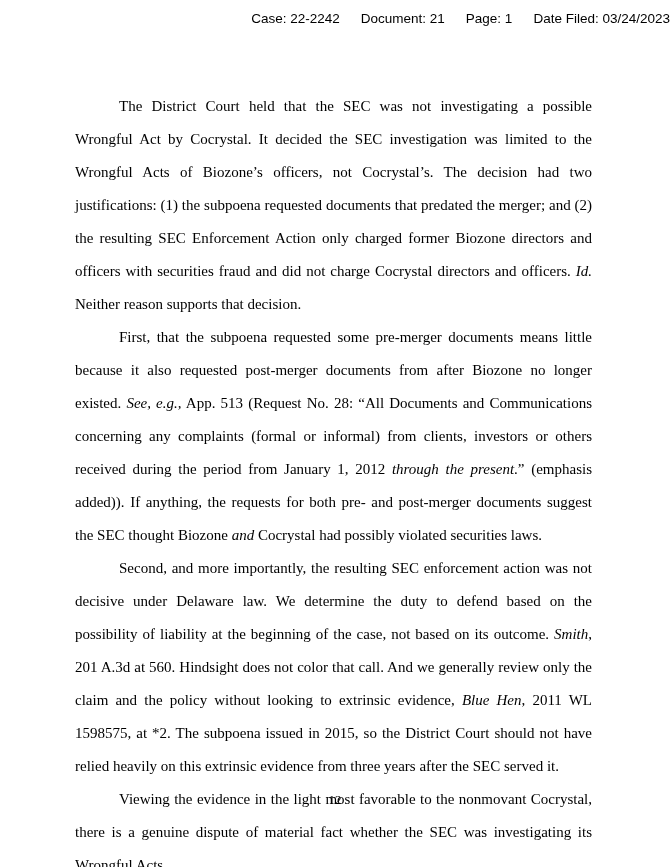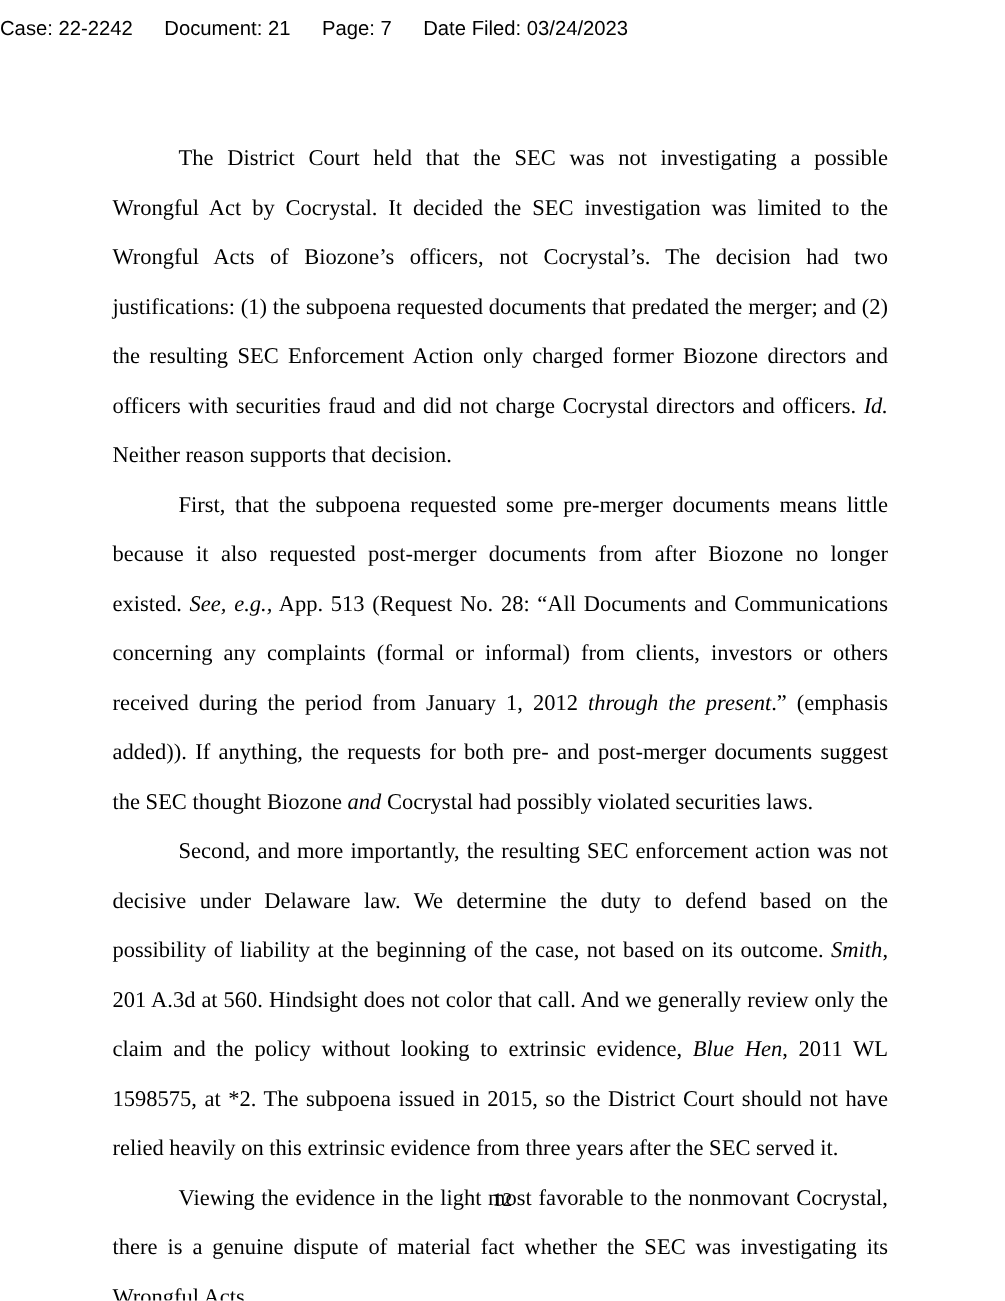--- a/index.html
+++ b/index.html
@@ -11,21 +11,21 @@
     font-family: "Liberation Serif", serif;
     position: relative;
     overflow: hidden;
   }
   .doc-header {
     position: absolute;
     top: 11px;
     left: 0;
     width: 670px;
     display: flex;
-    justify-content: flex-start;
+    justify-content: flex-end;
     gap: 21px;
     font-family: "Liberation Sans", sans-serif;
     font-size: 13.5px;
     white-space: nowrap;
   }
   .doc-body {
     position: absolute;
     top: 72px;
     left: 75px;
     width: 517px;
@@ -50,21 +50,21 @@
   }
 </style>
 </head>
 <body>
 
 <div class="page">
 
   <header class="doc-header">
     <span>Case: 22-2242</span>
     <span>Document: 21</span>
-    <span>Page: 7</span>
+    <span>Page: 1</span>
     <span>Date Filed: 03/24/2023</span>
   </header>
 
   <main class="doc-body">
     <p class="para"><span>The District Court held that the SEC was not investigating a possible Wrongful Act by Cocrystal.  It decided the SEC investigation was limited to the Wrongful Acts of Biozone’s officers, not Cocrystal’s.  The decision had two justifications: (1) the subpoena requested documents that predated the merger; and (2) the resulting SEC Enforcement Action only charged former Biozone directors and officers with securities fraud and did not charge Cocrystal directors and officers.  </span><em>Id.</em><span>  Neither reason supports that decision.</span></p>
     <p class="para"><span>First, that the subpoena requested some pre-merger documents means little because it also requested post-merger documents from after Biozone no longer existed.  </span><em>See, e.g.,</em><span> App. 513 (Request No. 28: “All Documents and Communications concerning any complaints (formal or informal) from clients, investors or others received during the period from January 1, 2012 </span><em>through the present</em><span>.” (emphasis added)).  If anything, the requests for both pre- and post-merger documents suggest the SEC thought Biozone </span><em>and</em><span> Cocrystal had possibly violated securities laws.</span></p>
     <p class="para"><span>Second, and more importantly, the resulting SEC enforcement action was not decisive under Delaware law.  We determine the duty to defend based on the possibility of liability at the beginning of the case, not based on its outcome.  </span><em>Smith</em><span>, 201 A.3d at 560.  Hindsight does not color that call.  And we generally review only the claim and the policy without looking to extrinsic evidence, </span><em>Blue Hen</em><span>, 2011 WL 1598575, at *2.  The subpoena issued in 2015, so the District Court should not have relied heavily on this extrinsic evidence from three years after the SEC served it.</span></p>
     <p class="para"><span>Viewing the evidence in the light most favorable to the nonmovant Cocrystal, there is a genuine dispute of material fact whether the SEC was investigating its Wrongful Acts.</span></p>
   </main>
 

